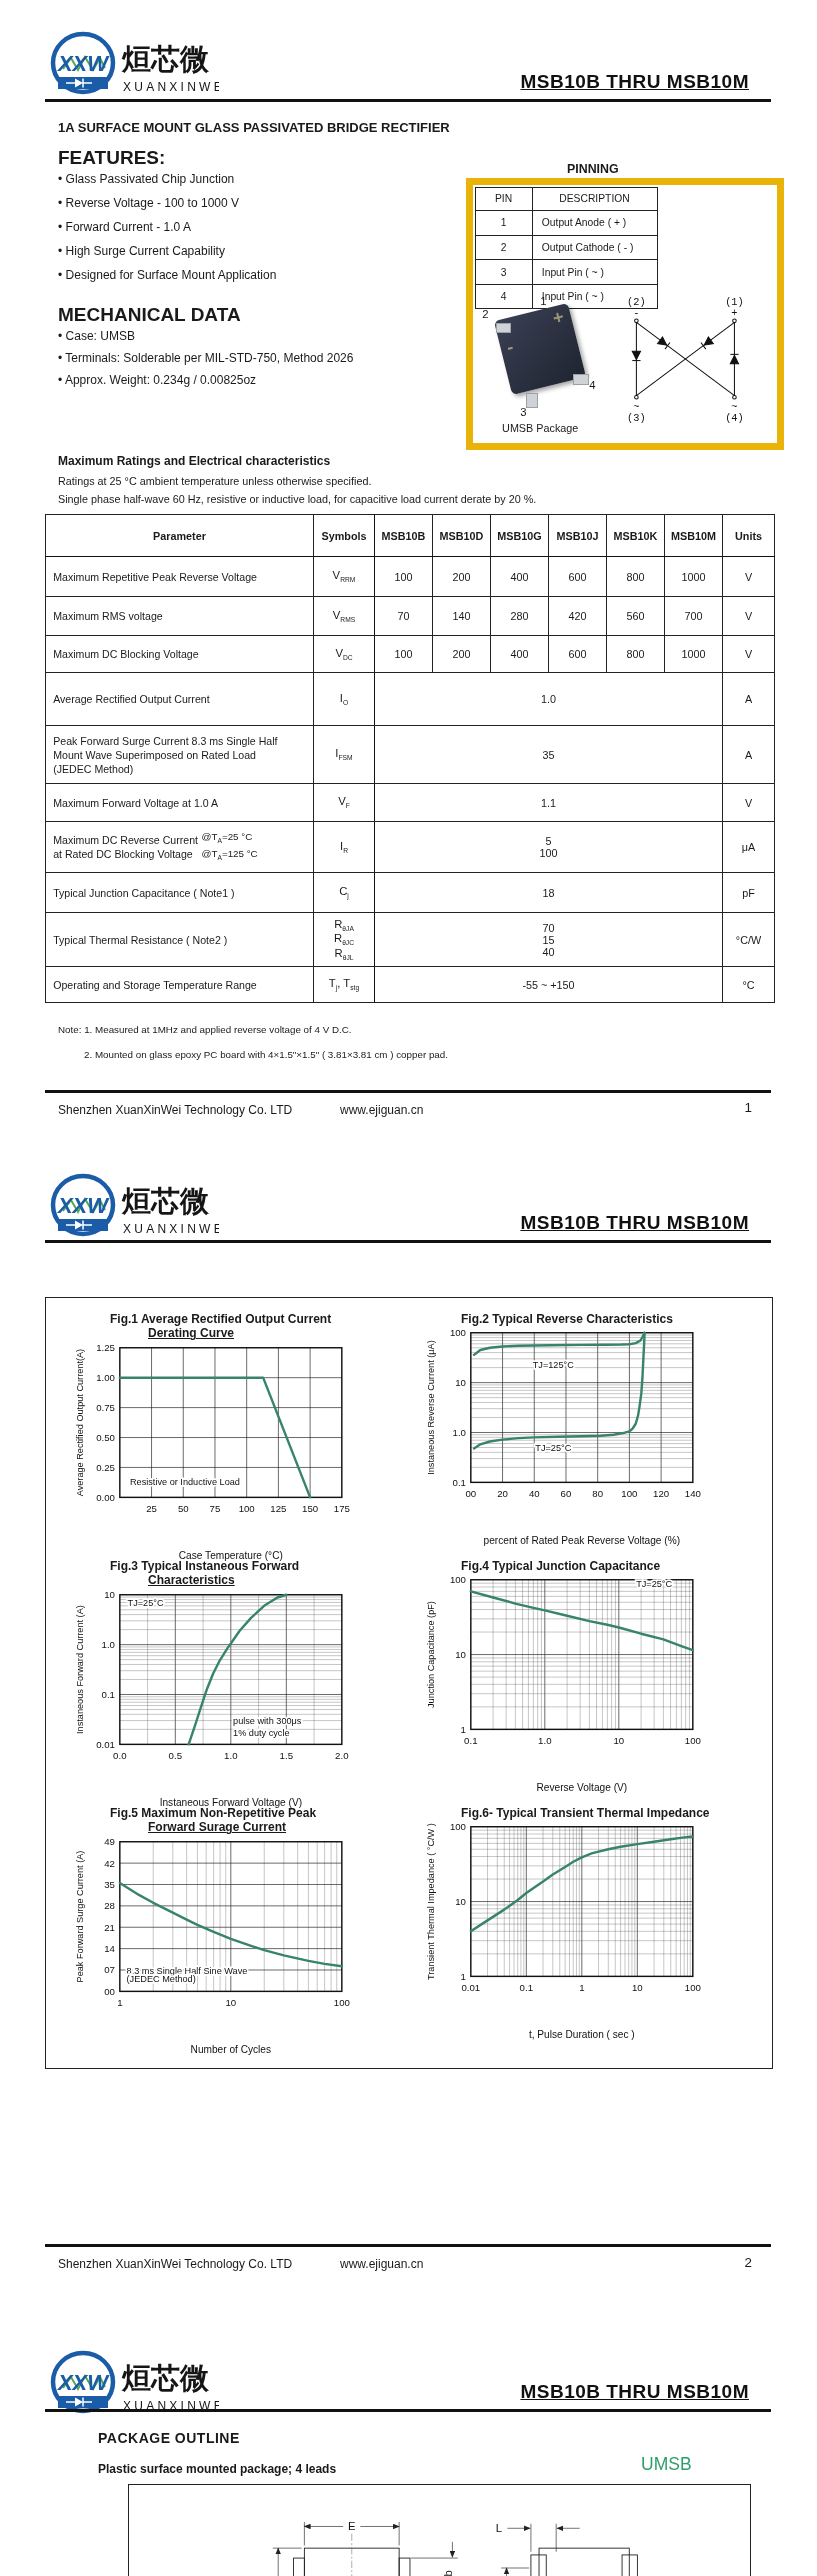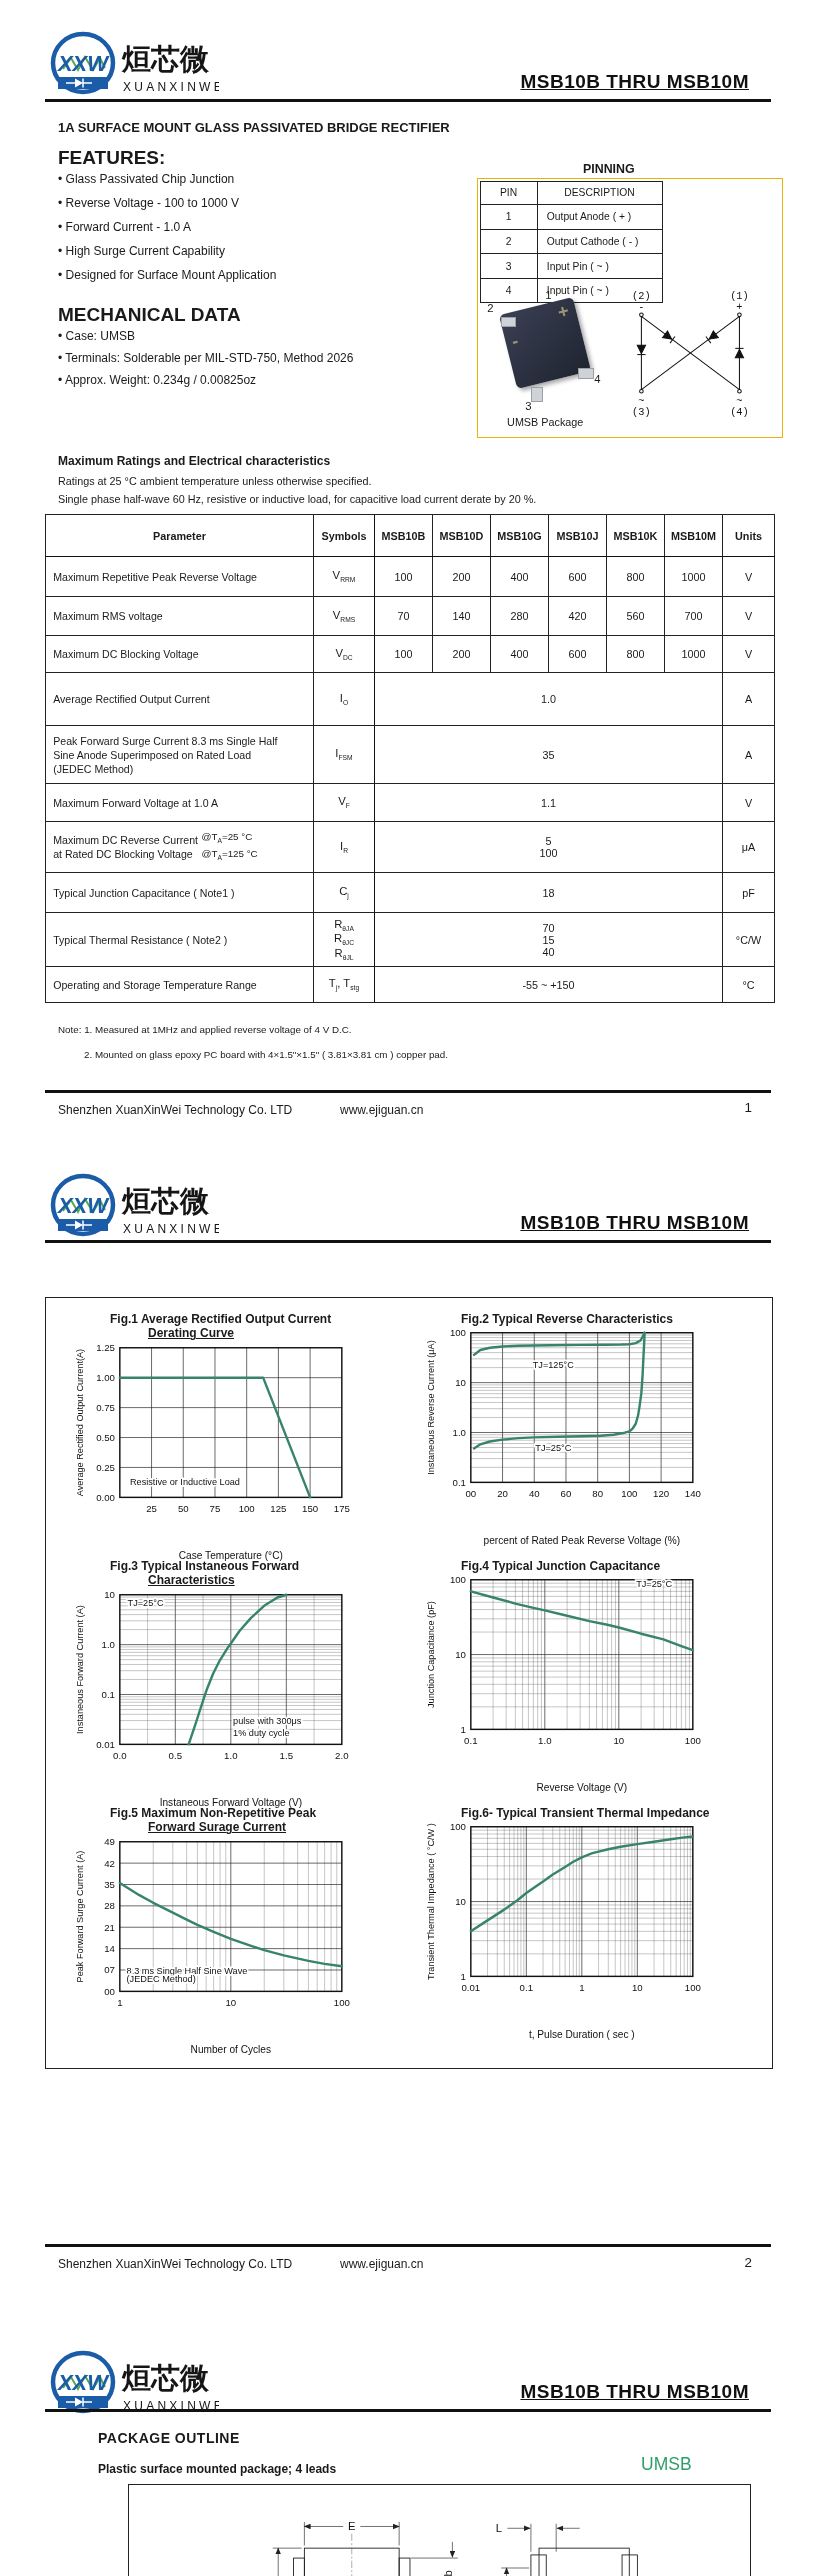--- a/index.html
+++ b/index.html
@@ -12,22 +12,22 @@
   
   .product-title{left:58px;top:120px;font-size:13px;font-weight:bold;}
   .sec-h{font-size:19px;font-weight:bold;}
   ul.plain{list-style:none;margin:0;padding:0;}
   ul.plain li{font-size:12px;}
   ul.plain li::before{content:"• ";}
   #features-list{left:58px;top:167px;} #features-list li{line-height:24px;}
   #mech-list{left:58px;top:325px;} #mech-list li{line-height:22px;}
   table{border-collapse:collapse;table-layout:fixed;}
   td,th{border:0.8px solid #222;overflow:hidden;}
-  .pinning-h{left:539px;top:162px;font-size:12.4px;font-weight:bold;padding-left:44px;}
-  .panel{left:477px;top:178px;width:304px;height:258px;border:1px solid #eab308;}
+  .pinning-h{left:523px;top:162px;font-size:12.4px;font-weight:bold;padding-left:44px;}
+  .panel{left:466px;top:178px;width:304px;height:258px;border:7px solid #eab308;}
   .pinning-table{position:absolute;left:1.5px;top:1.5px;width:181px;border:1px solid #222;}
   .pinning-table th{height:20.6px;font-size:10.3px;font-weight:normal;text-align:center;}
   .pinning-table td{height:21.6px;font-size:10.3px;}
   .pinning-table td:first-child{text-align:center;}
   .pinning-table td:last-child{padding-left:9.3px;}
   .chip-wrap{position:absolute;left:9.3px;top:112px;width:118px;height:118px;}
   .chip-body{position:absolute;left:19.6px;top:14.4px;width:76px;height:76px;transform:rotate(-14deg);background:linear-gradient(145deg,#3a4054,#1f2430);border-radius:5.2px;box-shadow:2.1px 3.1px 4.1px rgba(0,0,0,.35);}
   .chip-pin{position:absolute;background:#cfd2d6;border:0.5px solid #9aa0a8;}
   .chip-mark{position:absolute;color:#9b9575;font-size:18.5px;font-weight:bold;}
   .pin-num{position:absolute;font-size:11.3px;}
@@ -268,21 +268,21 @@
             <div>I<span class="sub">O</span></div>
           </td>
           <td class="c-val" colspan="6">
             <div>1.0</div>
           </td>
           <td class="c-unit">A</td>
         </tr>
         <tr style="height: 58px;">
           <td class="c-param">
             <div>Peak Forward Surge Current 8.3 ms Single Half</div>
-            <div>Sine Anode Superimposed on Rated Load</div>
+            <div>Mount Wave Superimposed on Rated Load</div>
             <div>(JEDEC Method)</div>
           </td>
           <td class="c-sym thickR">
             <div>I<span class="sub">FSM</span></div>
           </td>
           <td class="c-val" colspan="6">
             <div>35</div>
           </td>
           <td class="c-unit">A</td>
         </tr>

